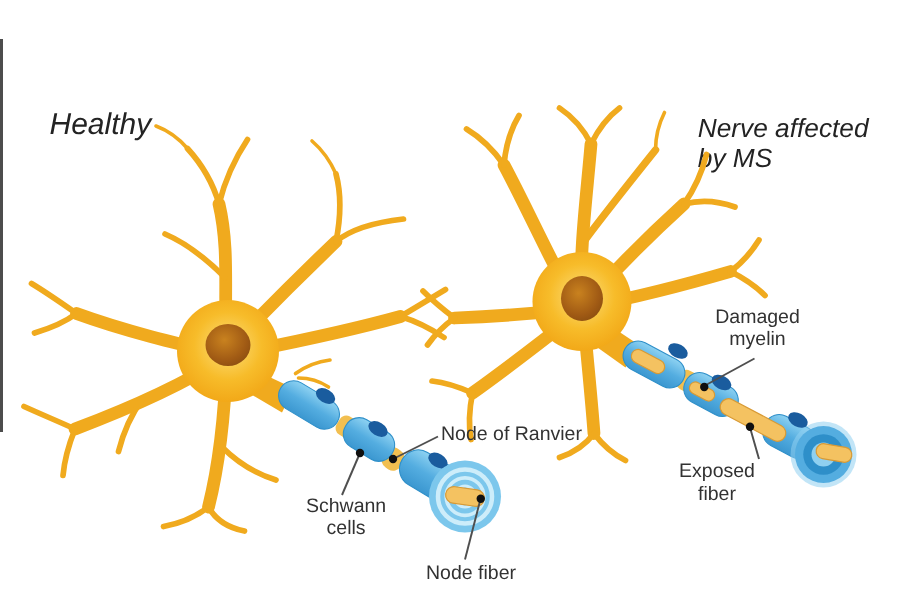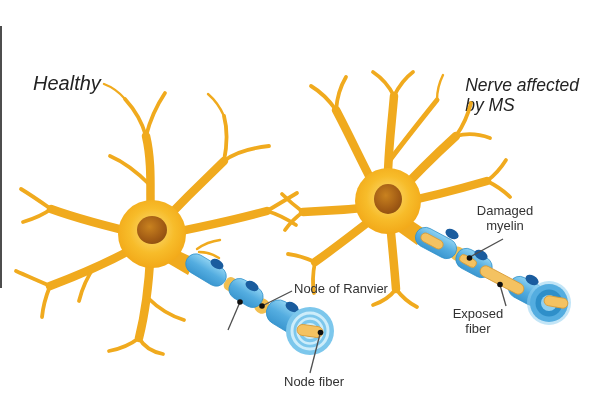--- a/index.html
+++ b/index.html
@@ -185,20 +185,22 @@
       <circle class="dot" cx="262" cy="306" r="2.8"></circle>
       <path class="leader" d="M320,334 L310,373"></path>
       <circle class="dot" cx="320.5" cy="332.5" r="2.8"></circle>
       <path class="leader" d="M503,239 L470,257"></path>
       <circle class="dot" cx="469.5" cy="258" r="2.8"></circle>
       <path class="leader" d="M500,285 L506,306"></path>
       <circle class="dot" cx="500" cy="284.5" r="2.8"></circle>
     </g>
   </svg>
 
+  <div class="lbl lbl-schwann">Schwann
+cells</div>
   <div class="lbl lbl-node">Node of Ranvier</div>
   <div class="lbl lbl-nerve center">Node fiber</div>
   <div class="lbl lbl-damaged center">Damaged
 myelin</div>
   <div class="lbl lbl-exposed center">Exposed
 fiber</div>
 
 </div>
 
 </body></html>

